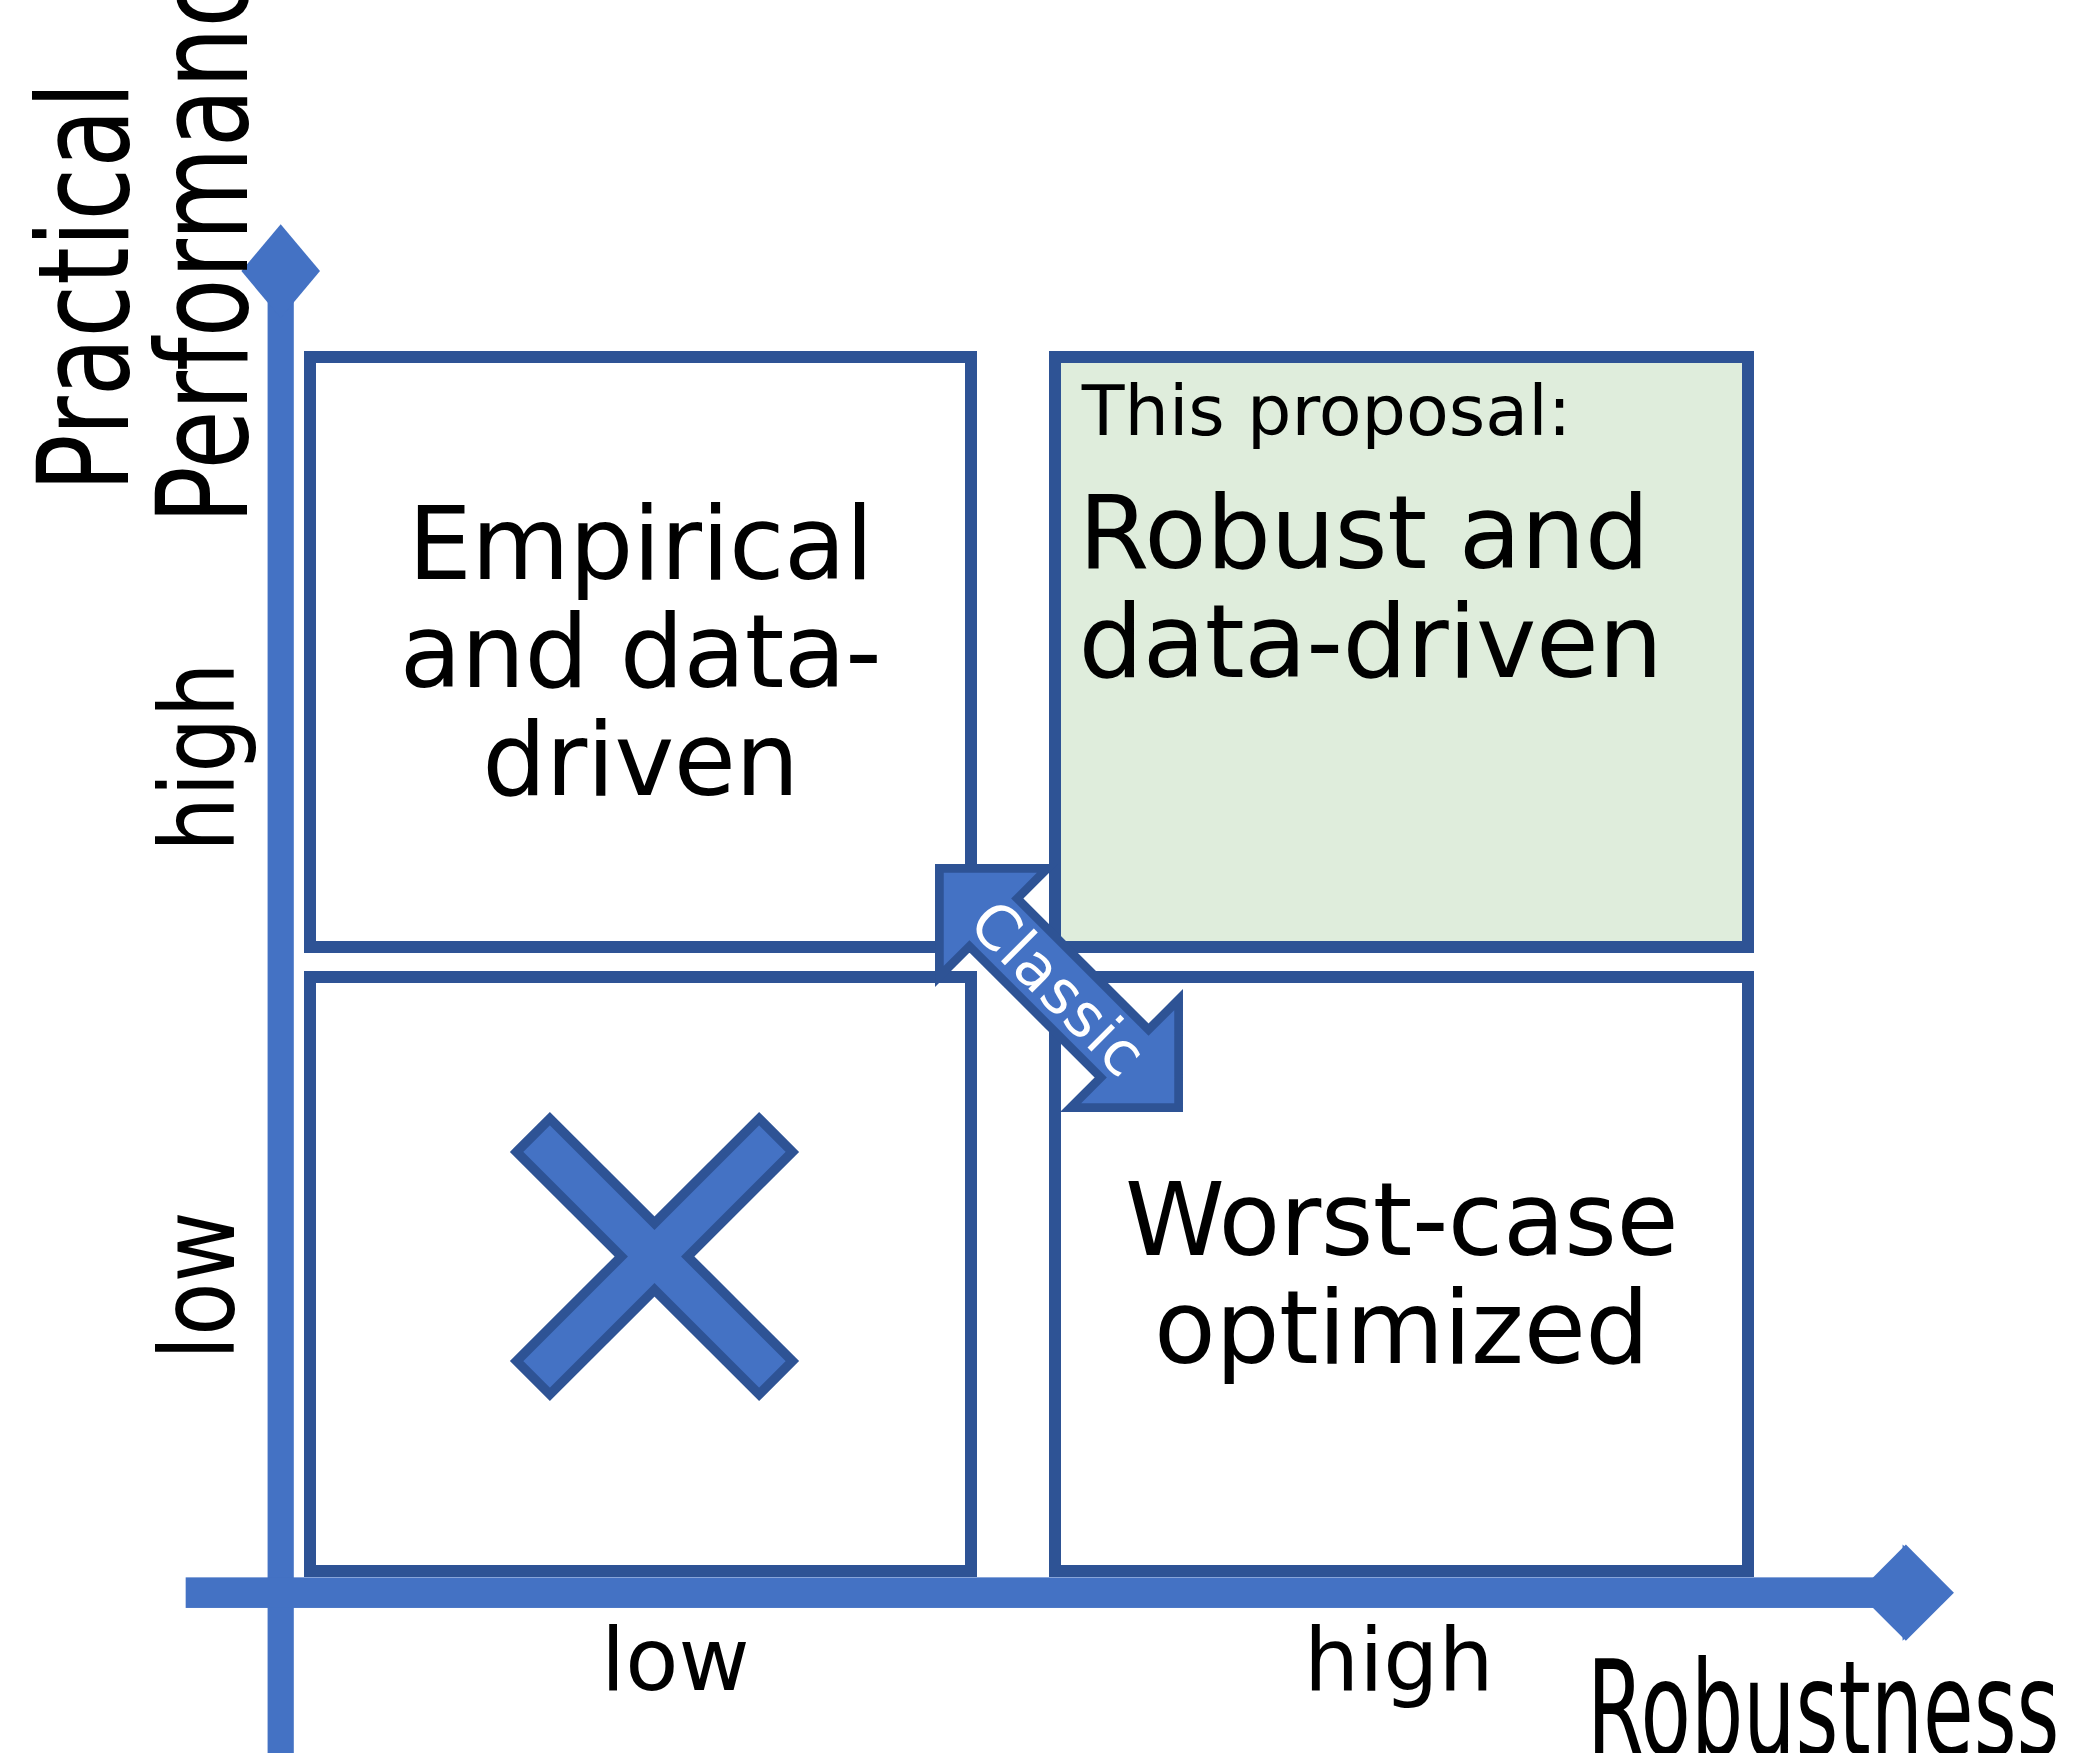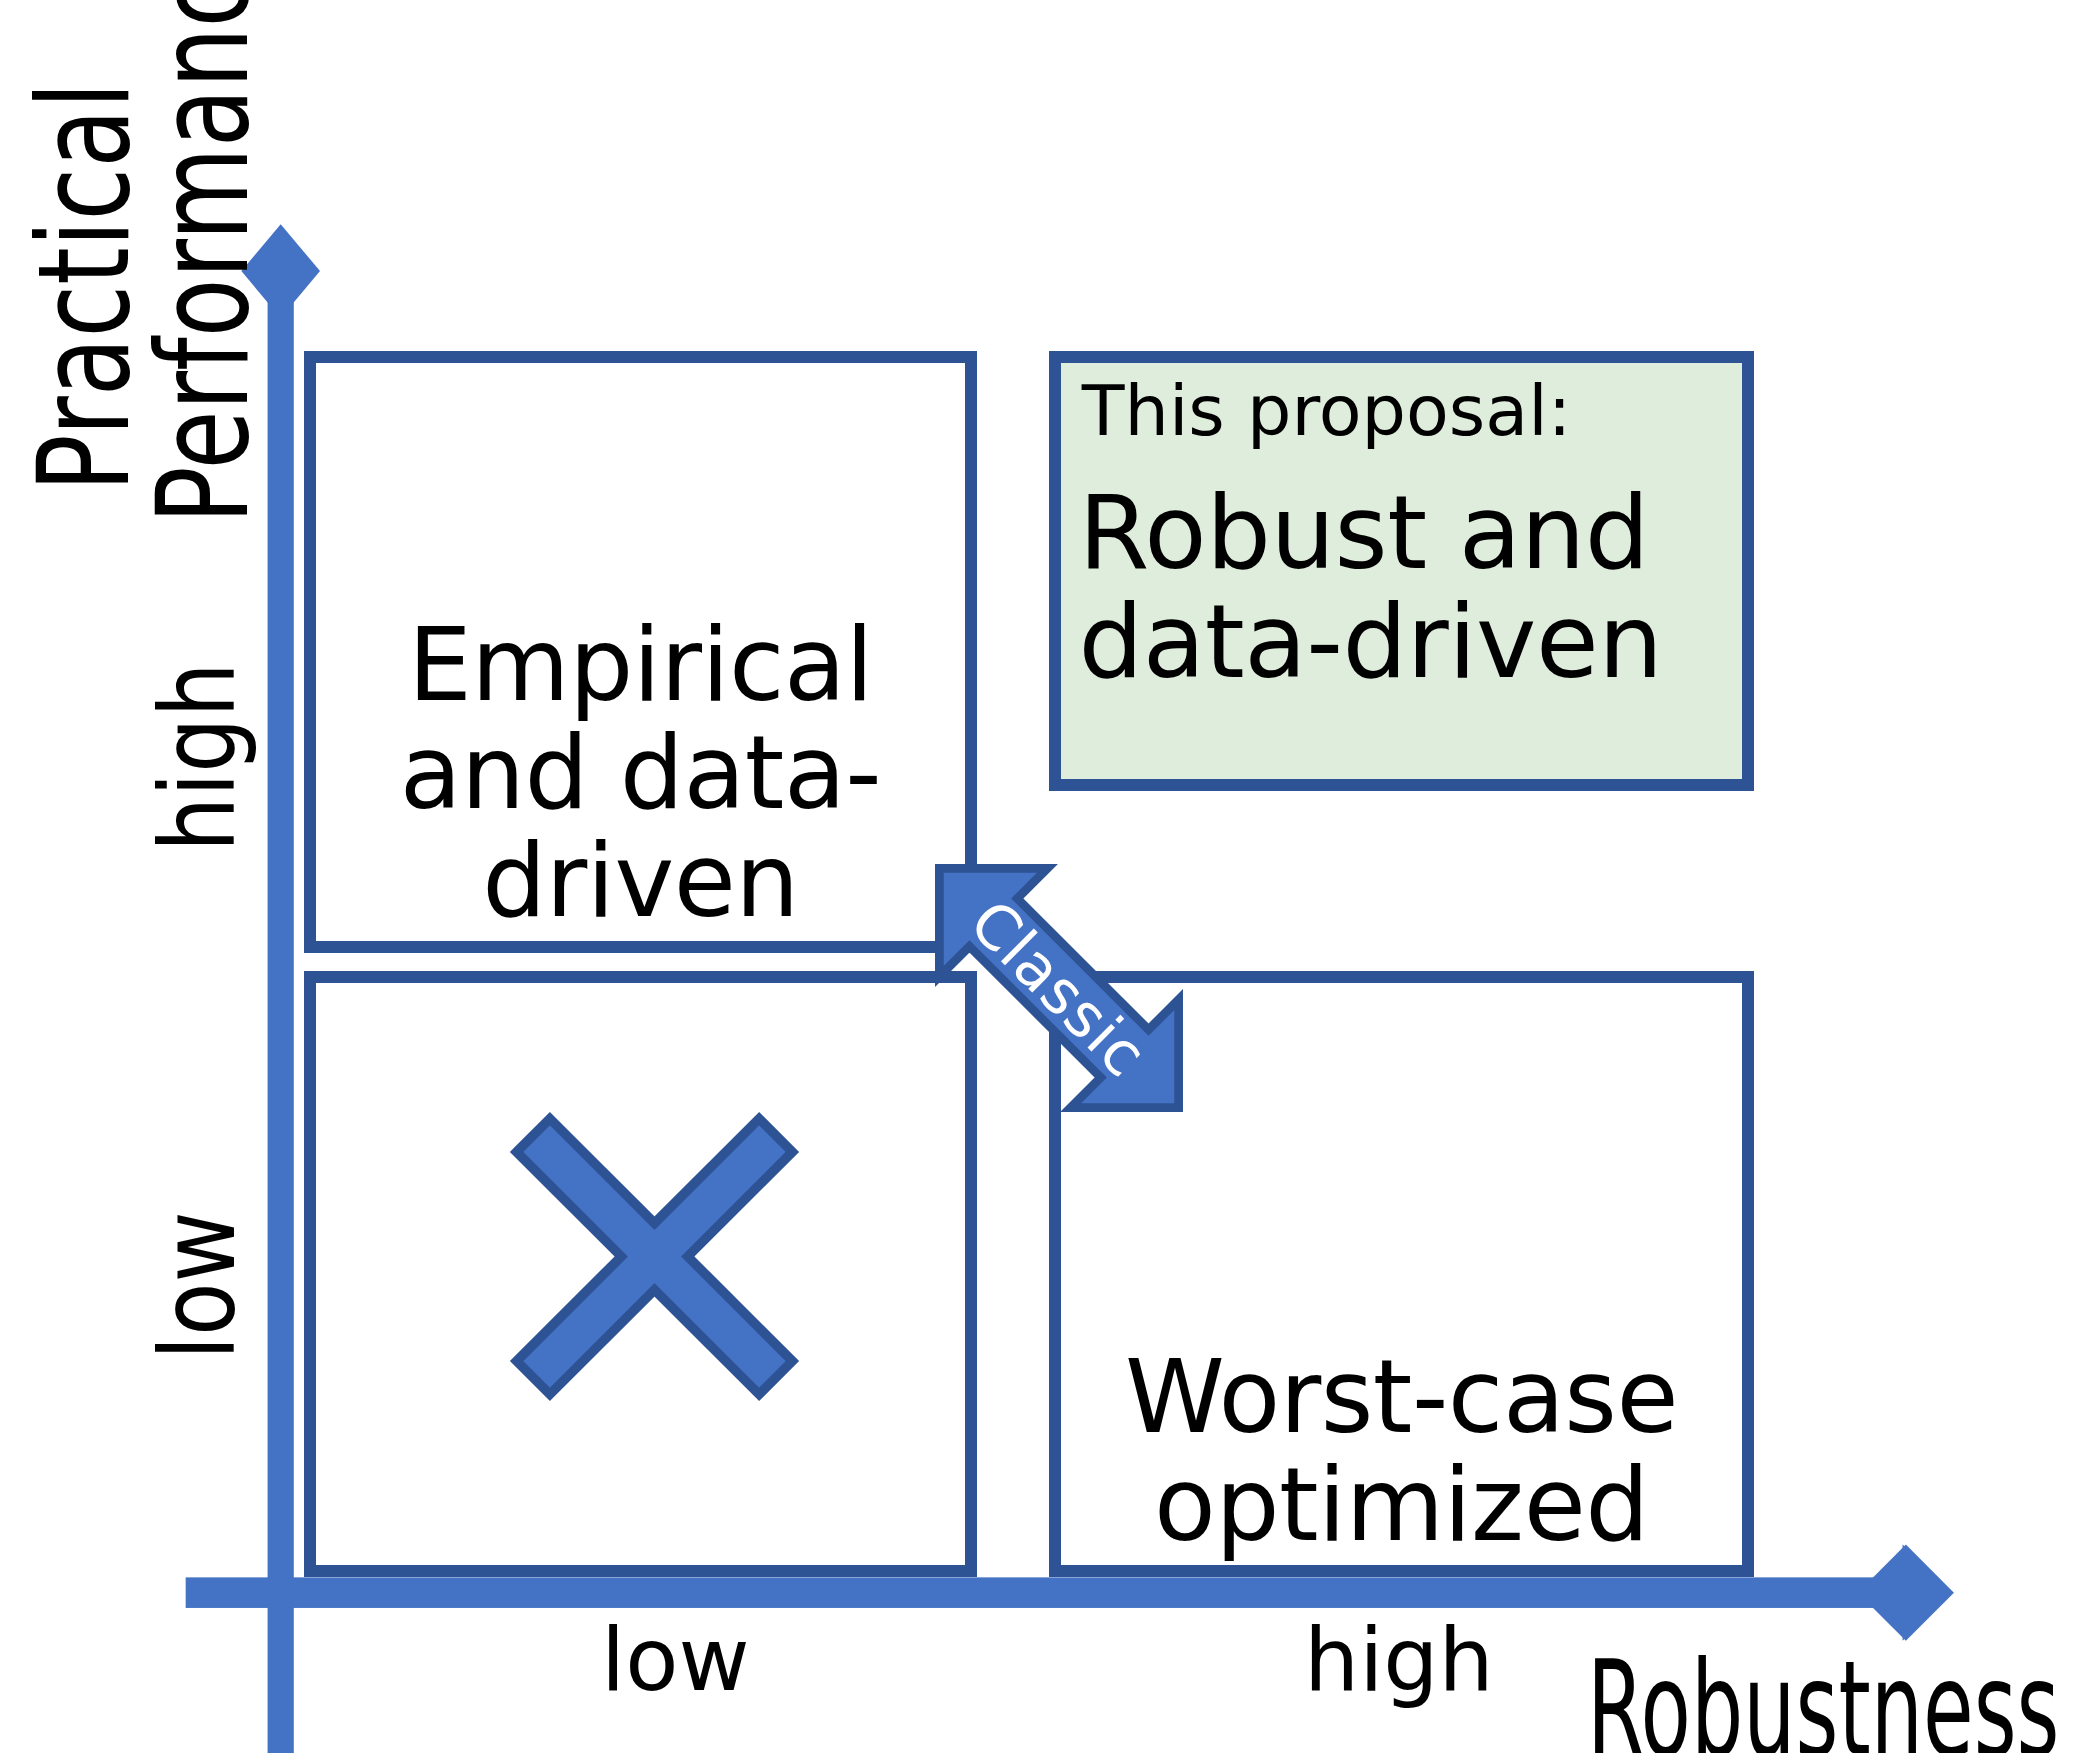--- a/index.html
+++ b/index.html
@@ -29,28 +29,28 @@
 
   
   .quad {
     position: absolute;
     box-sizing: border-box;
     border: 12px solid #2E5395;
     background: #ffffff;
     display: flex;
     flex-direction: column;
     align-items: center;
-    justify-content: flex-end;
+    justify-content: center;
     text-align: center;
     color: #000000;
     line-height: 1.07;
     padding: 5.5px 14px;
   }
   #quad-tl { left: 304px;  top: 351px;  width: 673px; height: 602px; }
-  #quad-tr { left: 1049px; top: 351px;  width: 705px; height: 440px; }
+  #quad-tr { left: 1049px; top: 351px;  width: 705px; height: 602px; }
   #quad-bl { left: 304px;  top: 971px; width: 673px; height: 606px; }
   #quad-br { left: 1049px; top: 971px; width: 705px; height: 606px; }
 
   #quad-tr { background: #DFEDDC; }
 
   .quad-body {
     font-size: 102px;
     letter-spacing: -0.5px;
     white-space: pre-line;
   }

